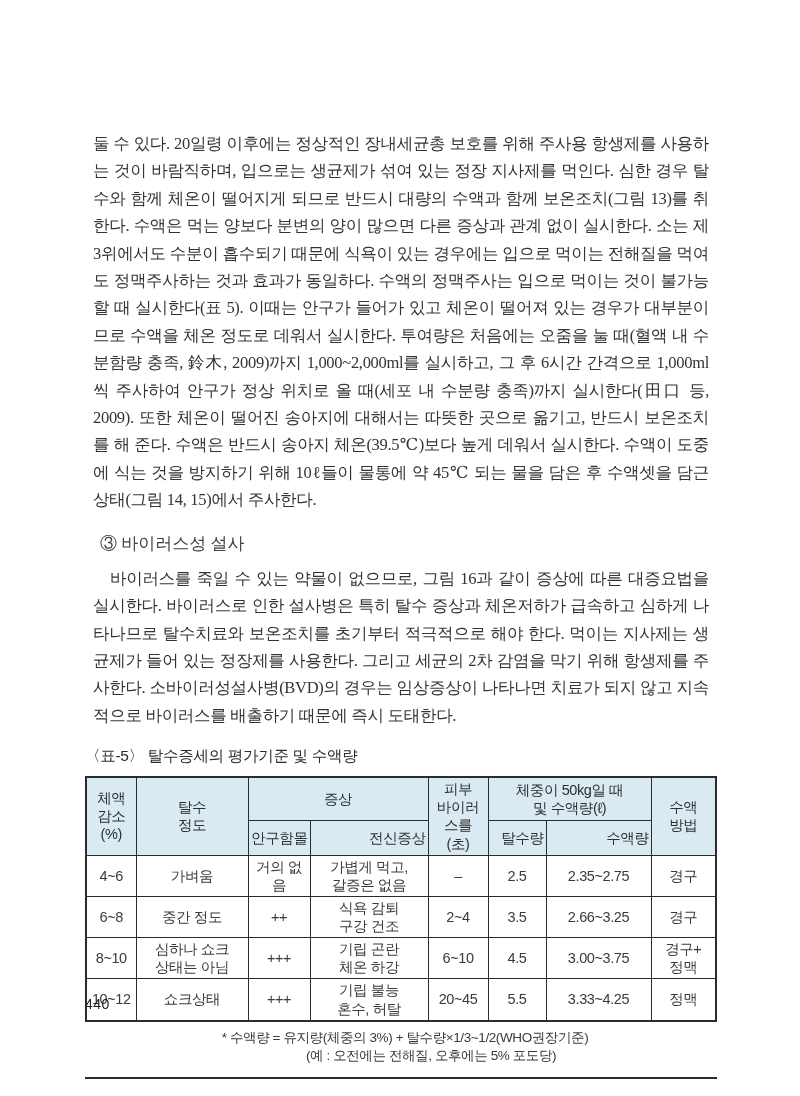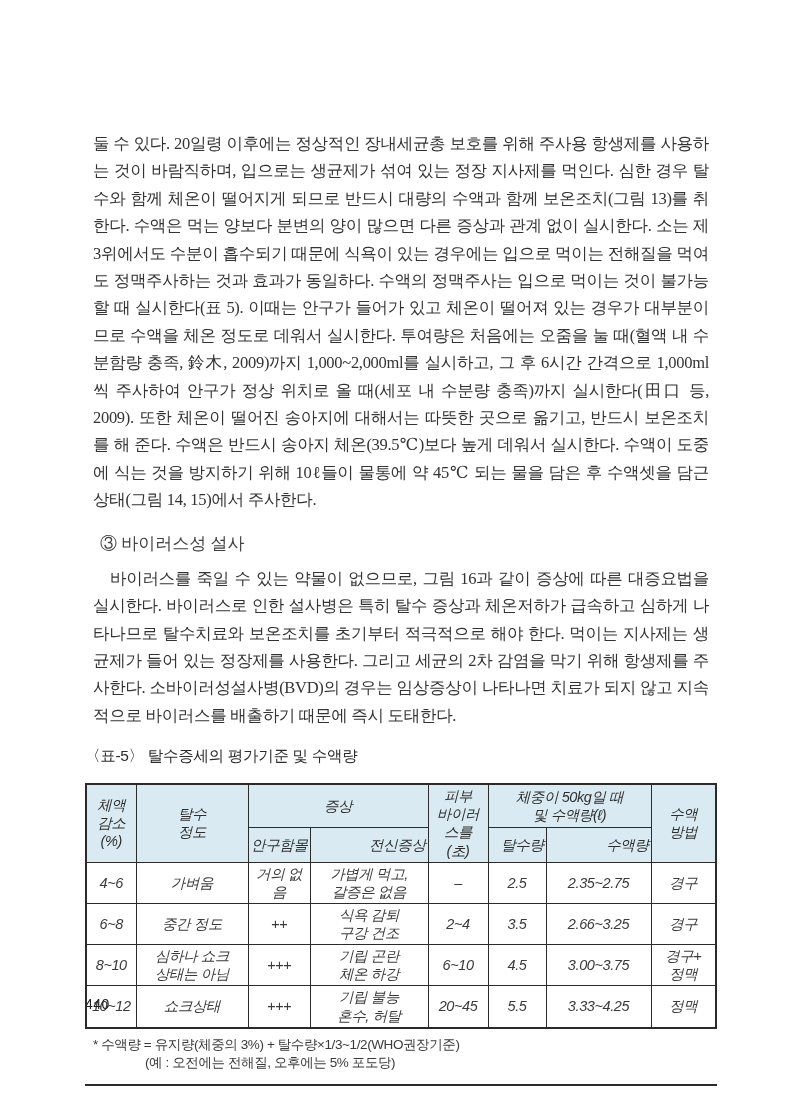--- a/index.html
+++ b/index.html
@@ -28,36 +28,35 @@
   .section-heading{
     margin:16px 0 4px 0;
     padding-left:15px;
     font-size:17px;
     line-height:27px;
     color:#404040;
     font-family:"Liberation Serif","DejaVu Serif",serif;
   }
   .para-indent{ text-indent:17px; }
   .table-caption{
-    margin:17px 0 16px 0;
+    margin:17px 0 9px 0;
     font-size:15.5px;
     color:#2b2b2b;
     font-family:"Liberation Sans","DejaVu Sans",sans-serif;
     letter-spacing:-0.3px;
   }
   table.data-table{
     border-collapse:collapse;
     width:632px;
     table-layout:fixed;
     border:2px solid #2b2b2b;
     font-family:"Liberation Sans","DejaVu Sans",sans-serif;
     font-size:14.5px;
     color:#3a3a3a;
     letter-spacing:-0.4px;
-    font-style:italic;
   }
   table.data-table th, table.data-table td{
     border:1px solid #2b2b2b;
     text-align:center;
     vertical-align:middle;
     padding:2px 2px;
     white-space:pre-line;
     line-height:1.25;
     font-weight:normal;
   }
@@ -70,20 +69,21 @@
   table.data-table tbody td{ height:36px; background:#ffffff; }
   .footnotes{
     width:624px;
     border-bottom:2px solid #2b2b2b;
     padding:7px 0 11px 8px;
     font-family:"Liberation Sans","DejaVu Sans",sans-serif;
     font-size:13.5px;
     line-height:1.38;
     color:#3a3a3a;
     letter-spacing:-0.4px;
+    text-align:center;
   }
   .footnote-line{ margin:0; }
   .footnote-line.indented{ padding-left:52px; }
   .page-number{
     position:absolute;
     left:85px; top:996px;
     font-family:"Liberation Sans","DejaVu Sans",sans-serif;
     font-size:14px;
     color:#222222;
     letter-spacing:0.5px;

